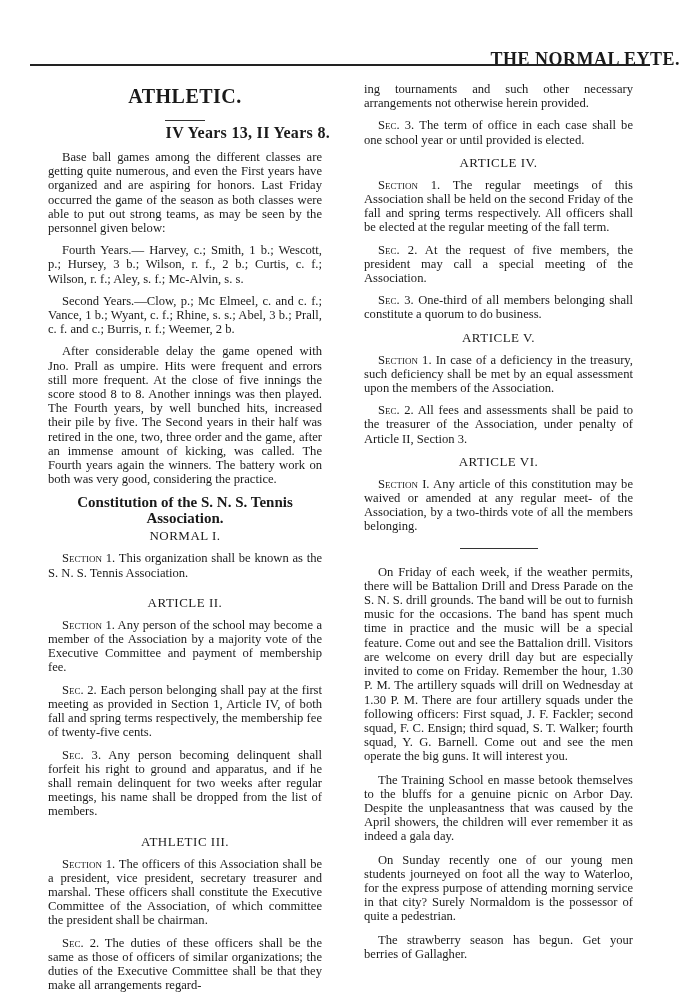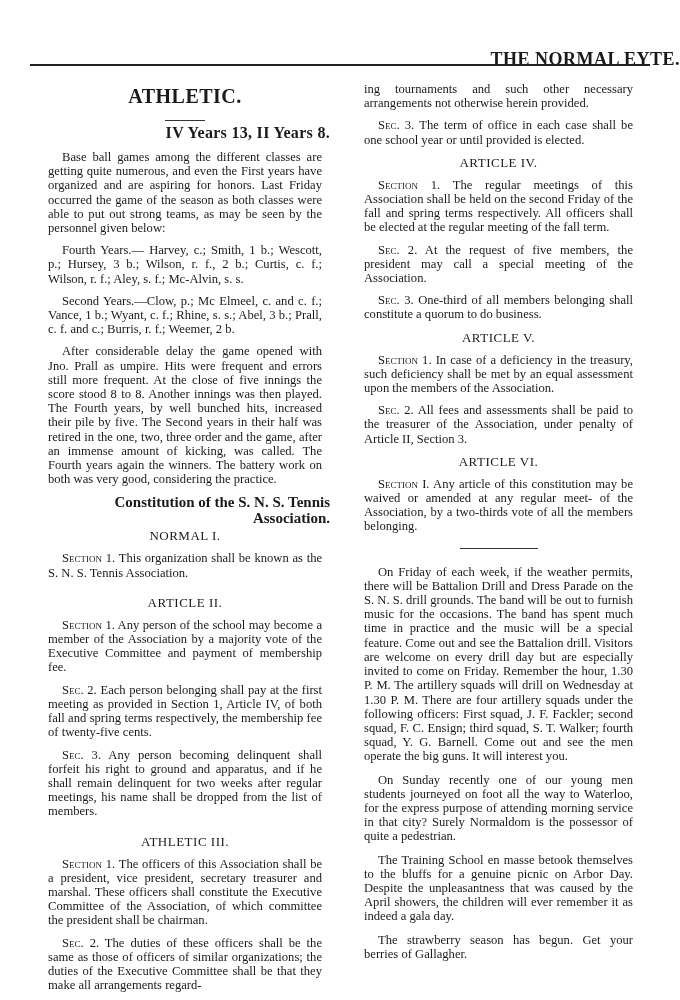--- a/index.html
+++ b/index.html
@@ -21,21 +21,21 @@
       position: absolute; top: 72px;
       font-family: "Liberation Serif", serif;
       font-size: 12.6px; line-height: 14.2px;
     }
     .col-left { left: 40px; width: 290px; }
     .col-right { left: 356px; width: 285px; top: 74px; }
     p { margin: 8px; text-align: justify; text-indent: 14px; }
     .h-athletic { text-align: center; font-weight: bold; font-size: 20px; line-height: 24px; margin: 12px; letter-spacing: 0.5px; }
     .short-rule { width: 40px; margin: 1px auto 3px; border-top: 1px solid #333; }
     .h-score { text-align: right; font-weight: bold; font-size: 16px; line-height: 18px; margin: 0 0 1px; letter-spacing: 0.3px; }
-    .h-const { text-align: right; font-weight: bold; font-size: 15px; line-height: 16px; margin: 7px 0 2px; }
+    .h-const { text-align: center; font-weight: bold; font-size: 15px; line-height: 16px; margin: 7px 0 2px; }
     .article { text-align: center; font-size: 13px; line-height: 15px; margin: 2px 0 1px; letter-spacing: 0.5px; }
     .gap { margin-top: 15px; }
     .sc { font-variant: small-caps; }
     .divider { width: 78px; margin: 14px auto 16px; border-top: 1px solid #333; }
     .para-gap { margin-top: 9px; }
   </style>
 </head>
 <body>
 
 <div class="masthead">THE NORMAL EYTE.</div>
@@ -77,16 +77,16 @@
   <div class="article">ARTICLE V.</div>
   <p><span class="sc">Section 1.</span> <span>In case of a deficiency in the treasury, such deficiency shall be met by an equal assessment upon the members of the Association.</span></p>
   <p><span class="sc">Sec. 2.</span> <span>All fees and assessments shall be paid to the treasurer of the Association, under penalty of Article II, Section 3.</span></p>
 
   <div class="article">ARTICLE VI.</div>
   <p><span class="sc">Section I.</span> <span>Any article of this constitution may be waived or amended at any regular meet- of the Association, by a two-thirds vote of all the members belonging.</span></p>
 
   <div class="divider"></div>
 
   <p>On Friday of each week, if the weather permits, there will be Battalion Drill and Dress Parade on the S. N. S. drill grounds. The band will be out to furnish music for the occasions. The band has spent much time in practice and the music will be a special feature. Come out and see the Battalion drill. Visitors are welcome on every drill day but are especially invited to come on Friday. Remember the hour, 1.30 P. M. The artillery squads will drill on Wednesday at 1.30 P. M. There are four artillery squads under the following officers: First squad, J. F. Fackler; second squad, F. C. Ensign; third squad, S. T. Walker; fourth squad, Y. G. Barnell. Come out and see the men operate the big guns. It will interest you.</p>
+  <p class="para-gap">The Training School en masse betook themselves to the bluffs for a genuine picnic on Arbor Day. Despite the unpleasantness that was caused by the April showers, the children will ever remember it as indeed a gala day.</p>
   <p class="para-gap">On Sunday recently one of our young men students journeyed on foot all the way to Waterloo, for the express purpose of attending morning service in that city? Surely Normaldom is the possessor of quite a pedestrian.</p>
-  <p class="para-gap">The Training School en masse betook themselves to the bluffs for a genuine picnic on Arbor Day. Despite the unpleasantness that was caused by the April showers, the children will ever remember it as indeed a gala day.</p>
   <p class="para-gap">The strawberry season has begun. Get your berries of Gallagher.</p>
 </div>
 
 </body></html>

